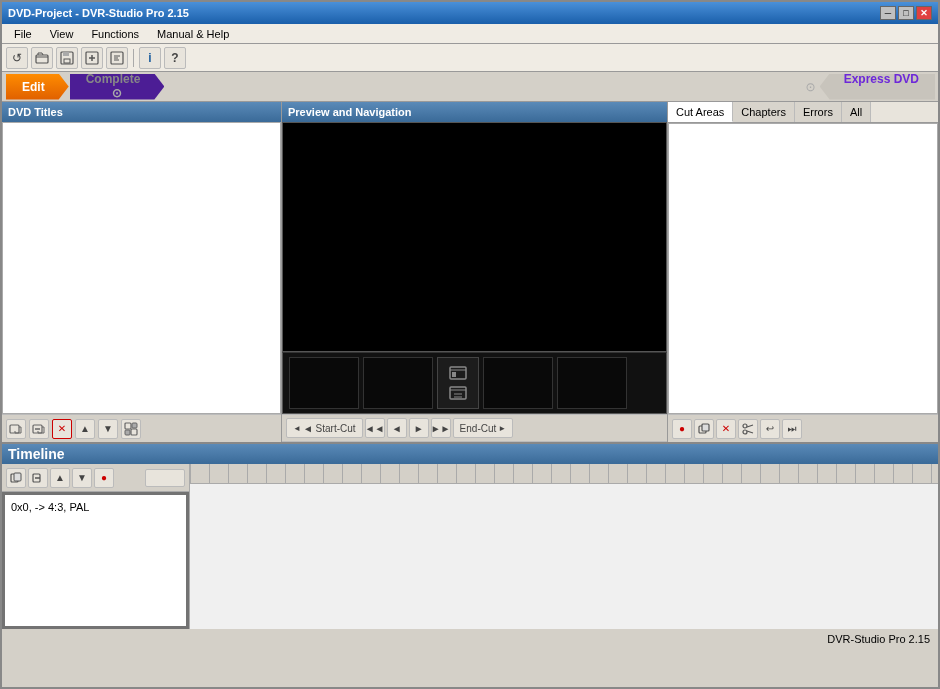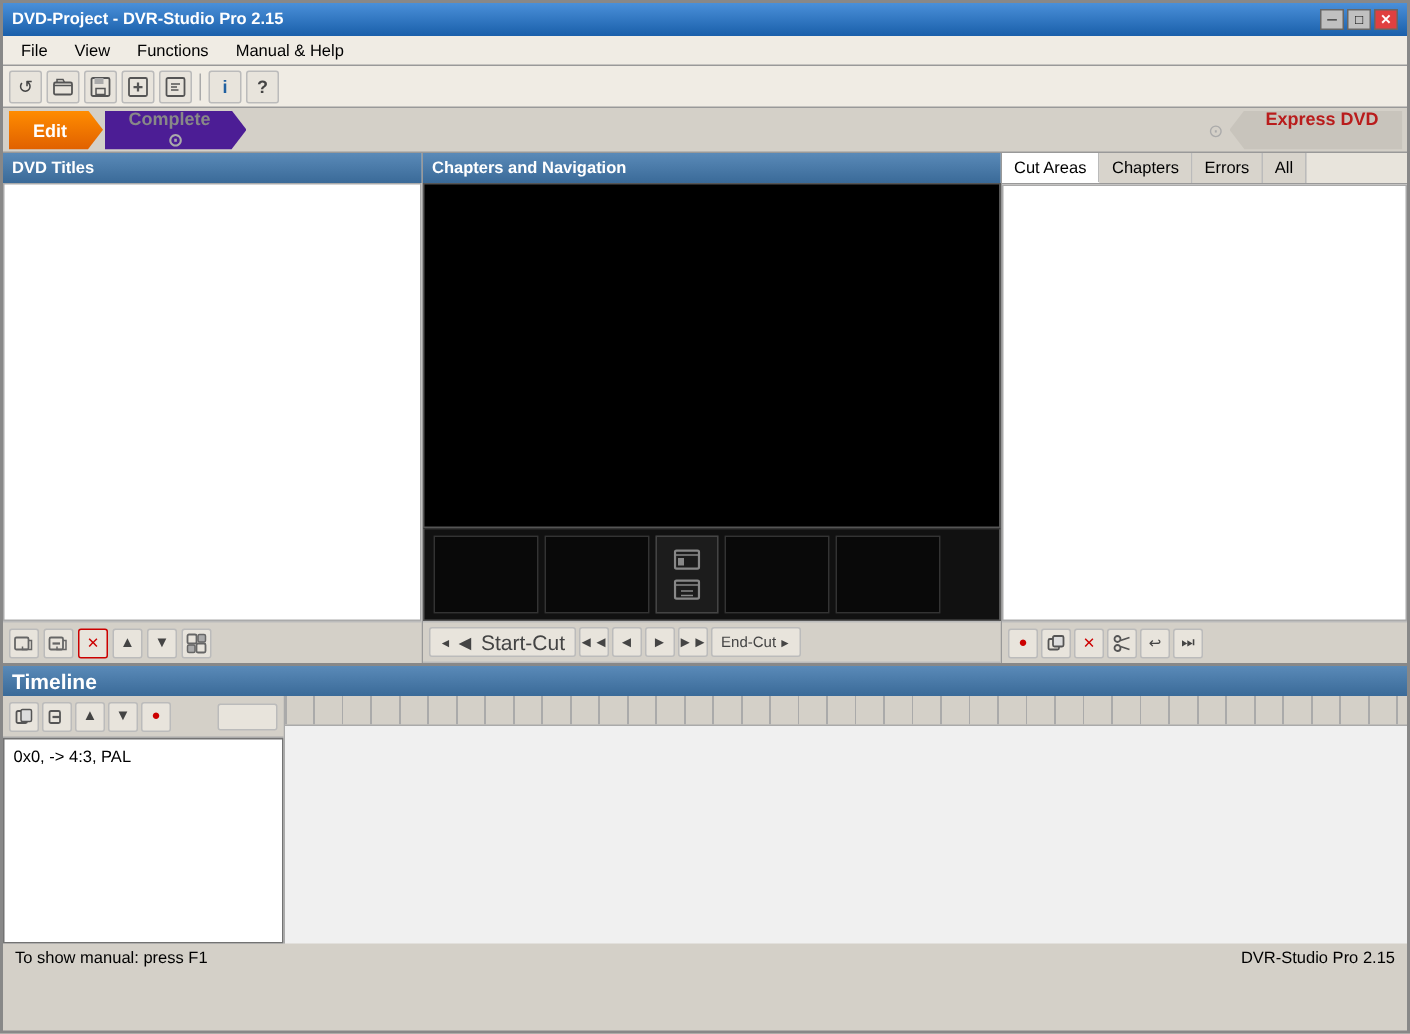--- a/index.html
+++ b/index.html
@@ -128,21 +128,21 @@
       padding: 0 24px;
     }
     .workflow-right {
       margin-left: auto;
       display: flex;
       align-items: center;
       gap: 4px;
     }
     .workflow-tab.express {
       background: #c8c4bc;
-      color: #b91c1c;
+      color: #6d28d9;
       clip-path: polygon(10px 0, 100% 0, 100% 100%, 10px 100%, 0 50%);
       padding: 0 16px 15px 24px;
     }
     
     #main {
       display: flex;
       height: calc(689px - 22px - 20px - 28px - 30px - 22px - 170px - 22px);
       background: #d4d0c8;
     }
     
@@ -479,21 +479,21 @@
             <rect x="7" y="7" width="6" height="6" rx="1" fill="none" stroke="#666" stroke-width="1.2"></rect>
             <rect x="1" y="8" width="5" height="5" rx="1" fill="#aaa" stroke="#666" stroke-width="1"></rect>
             <rect x="8" y="1" width="5" height="5" rx="1" fill="#aaa" stroke="#666" stroke-width="1"></rect>
           </svg>
       </div>
     </div>
   </div>
 
   <div id="preview-panel" style="flex:1; border-right:1px solid #999; display:flex; flex-direction:column;">
     <div class="panel-header">
-      <span>Chapters and Navigation</span>
+      <span>Preview and Navigation</span>
     </div>
     <div id="preview-screen" style="background:#000; flex:1; border:1px solid #555;"></div>
     <div id="preview-thumbnails" style="background:#111; height:62px; display:flex; align-items:center; padding:4px 6px; gap:4px; border-top:1px solid #333;">
       <div class="thumb" style="width:70px;height:52px;background:#090909;border:1px solid #333;"></div>
       <div class="thumb" style="width:70px;height:52px;background:#090909;border:1px solid #333;"></div>
       <div class="thumb-icon" style="width:42px;height:52px;background:#1c1c1c;border:1px solid #444;display:flex;flex-direction:column;align-items:center;justify-content:center;color:#888;gap:2px;">
         <svg width="18" height="18" viewBox="0 0 18 18">
             <rect x="1" y="3" width="16" height="12" rx="1" fill="none" stroke="#888" stroke-width="1.5"></rect>
             <path d="M1 6h16" stroke="#888" stroke-width="1"></path>
             <rect x="3" y="8" width="4" height="5" fill="#888"></rect>
@@ -504,21 +504,21 @@
             <path d="M5 10h8M5 13h8" stroke="#888" stroke-width="1"></path>
           </svg>
       </div>
       <div class="thumb" style="width:70px;height:52px;background:#090909;border:1px solid #333;"></div>
       <div class="thumb" style="width:70px;height:52px;background:#090909;border:1px solid #333;"></div>
     </div>
 
     <div id="preview-controls" style="background:#d4d0c8; height:28px; display:flex; align-items:center; padding:0 4px; gap:2px; border-top:1px solid #bbb;">
       <div class="ctrl-btn">
         <span style="font-size:8px;">◄</span>
-        <span style="font-size:14px;">◄ Start-Cut</span>
+        <span style="font-size:10px;">◄ Start-Cut</span>
       </div>
       <div class="ctrl-btn icon-only">◄◄</div>
       <div class="ctrl-btn icon-only">◄</div>
       <div class="ctrl-btn icon-only">►</div>
       <div class="ctrl-btn icon-only">►►</div>
       <div class="ctrl-btn">
         <span style="font-size:10px;">End-Cut</span>
         <span style="font-size:8px;">►</span>
       </div>
     </div>
@@ -573,30 +573,29 @@
               <rect x="1" y="2" width="7" height="8" rx="1" fill="none" stroke="#555" stroke-width="1.2"></rect>
               <path d="M3 6h5" stroke="#555" stroke-width="1.5"></path>
             </svg>
         </div>
         <div class="ctrl-btn icon-only">▲</div>
         <div class="ctrl-btn icon-only">▼</div>
         <div class="ctrl-btn icon-only" style="color:#c00;">●</div>
         <div style="flex:1;"></div>
         <div style="background:#e8e4dc; border:1px solid #bbb; width:40px; height:18px; border-radius:2px;"></div>
       </div>
-      <div id="timeline-info" style="background:white; flex:1; padding:4px 6px; font-size:11px; line-height:1.5; border:1px solid #737373; overflow:hidden;">
+      <div id="timeline-info" style="background:white; flex:1; padding:4px 6px; font-size:11px; line-height:1.5; border:3px solid #737373; overflow:hidden;">
         <div>0x0,  -&gt; 4:3, PAL</div>
       </div>
     </div>
 
     <div id="timeline-ruler" style="flex:1; display:flex; flex-direction:column;">
       <div id="ruler" style="background:#d4d0c8; height:20px; border-bottom:1px solid #aaa; overflow:hidden;">
         <div class="ruler-ticks"></div>
       </div>
       <div id="timeline-tracks" style="flex:1; background:#f0f0f0;"></div>
     </div>
   </div>
 </div>
 
 <div id="statusbar" style="background:#d4d0c8; height:22px; display:flex; align-items:center; padding:0 8px; border-top:1px solid #aaa; font-size:11px;">
-  <span class="status-section">To show manual: press F1</span>
   <span class="status-section" style="text-align:right;">DVR-Studio Pro 2.15</span>
 </div>
 
 </body></html>

